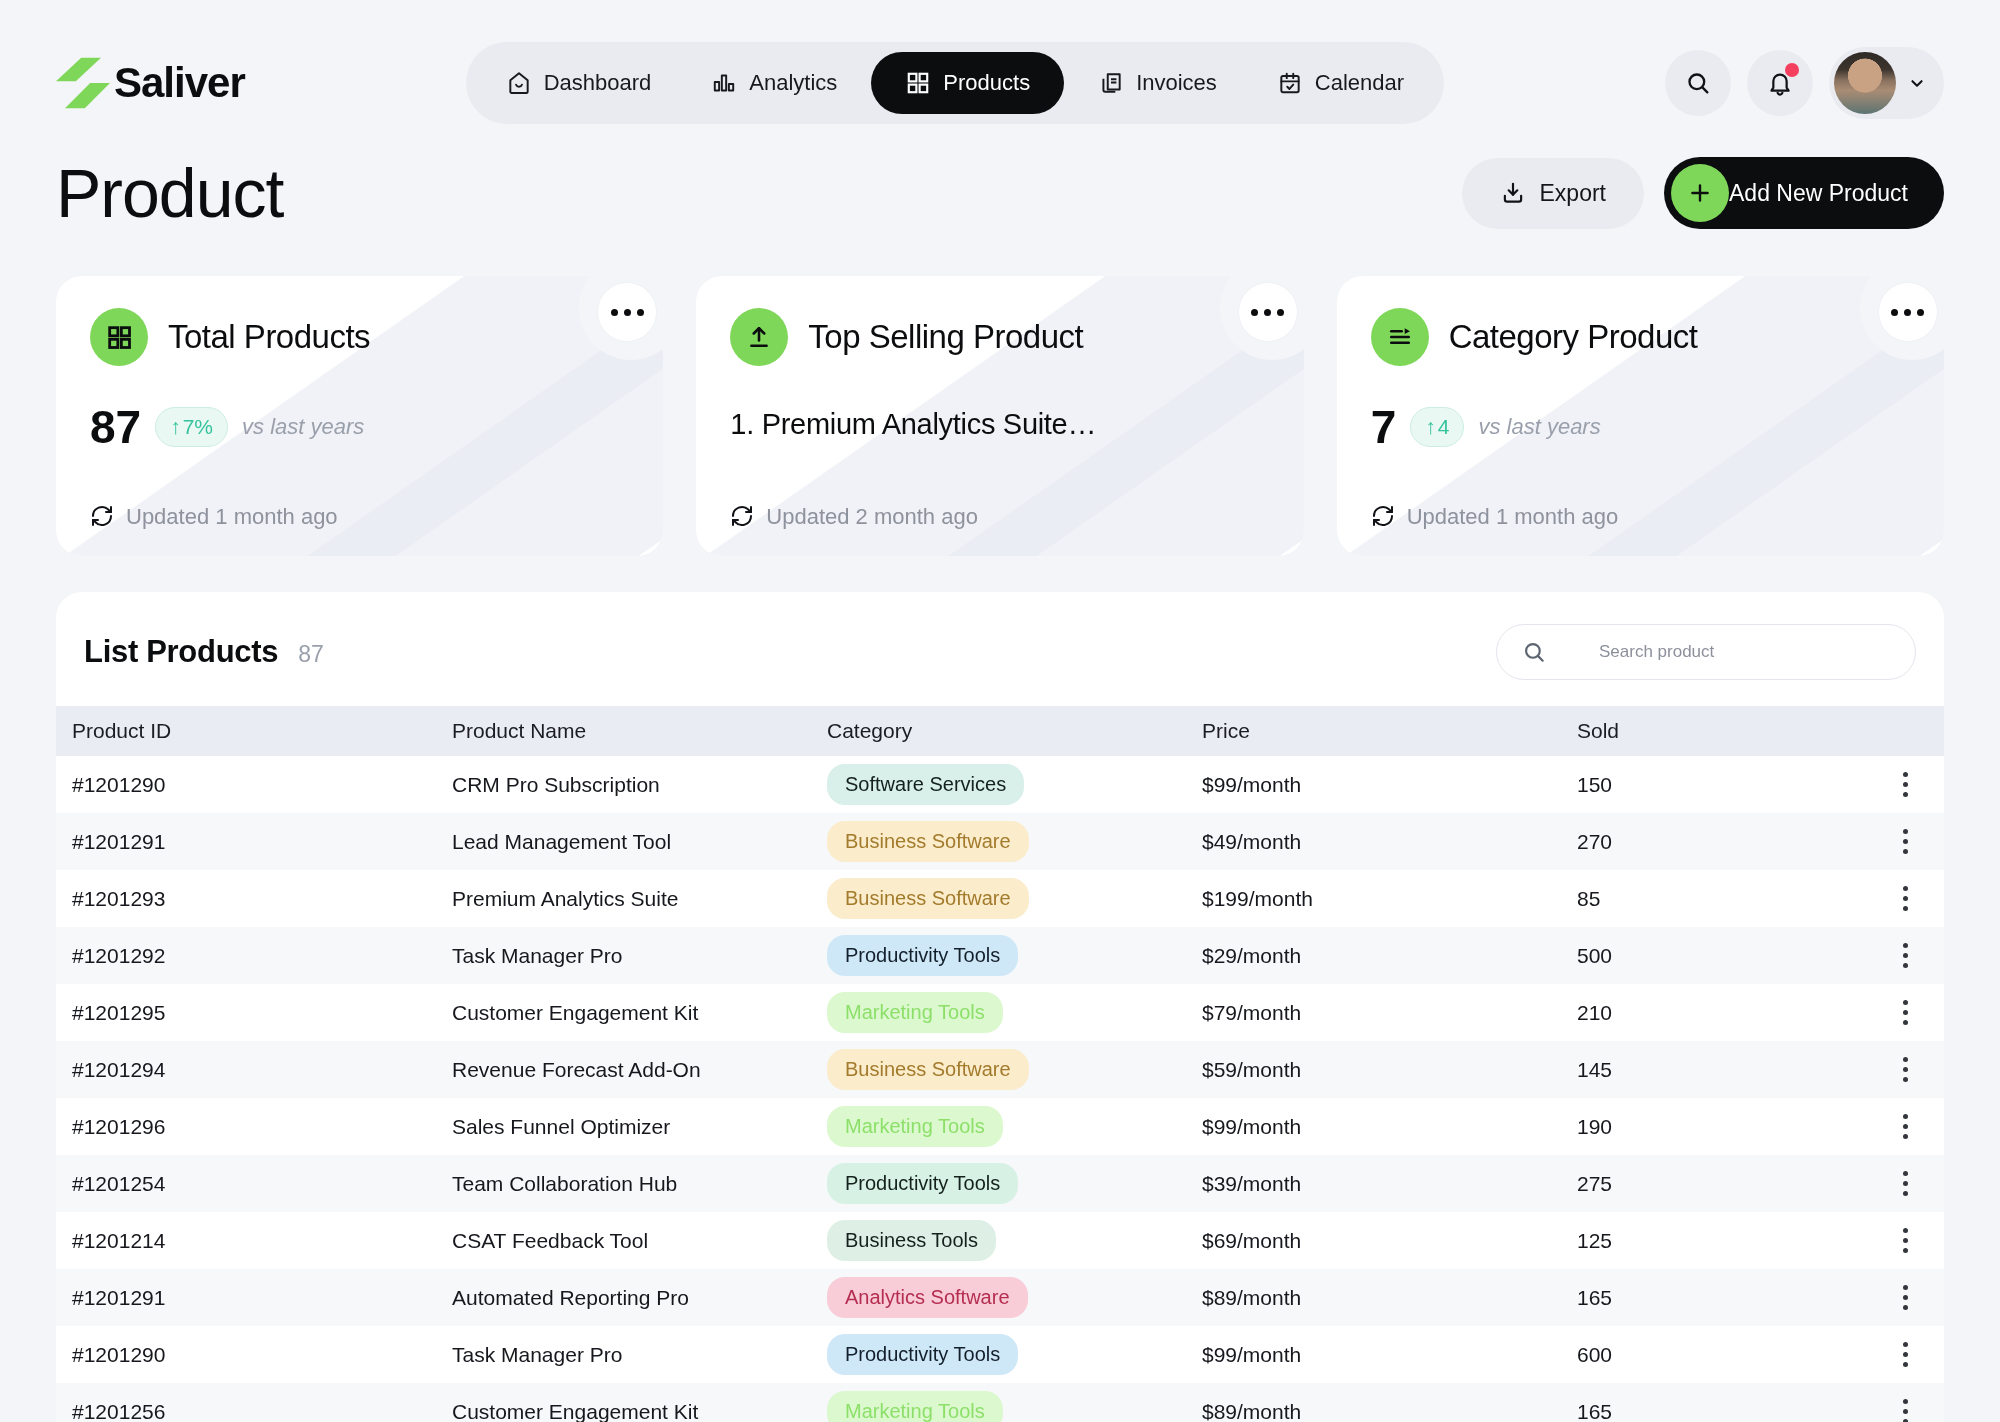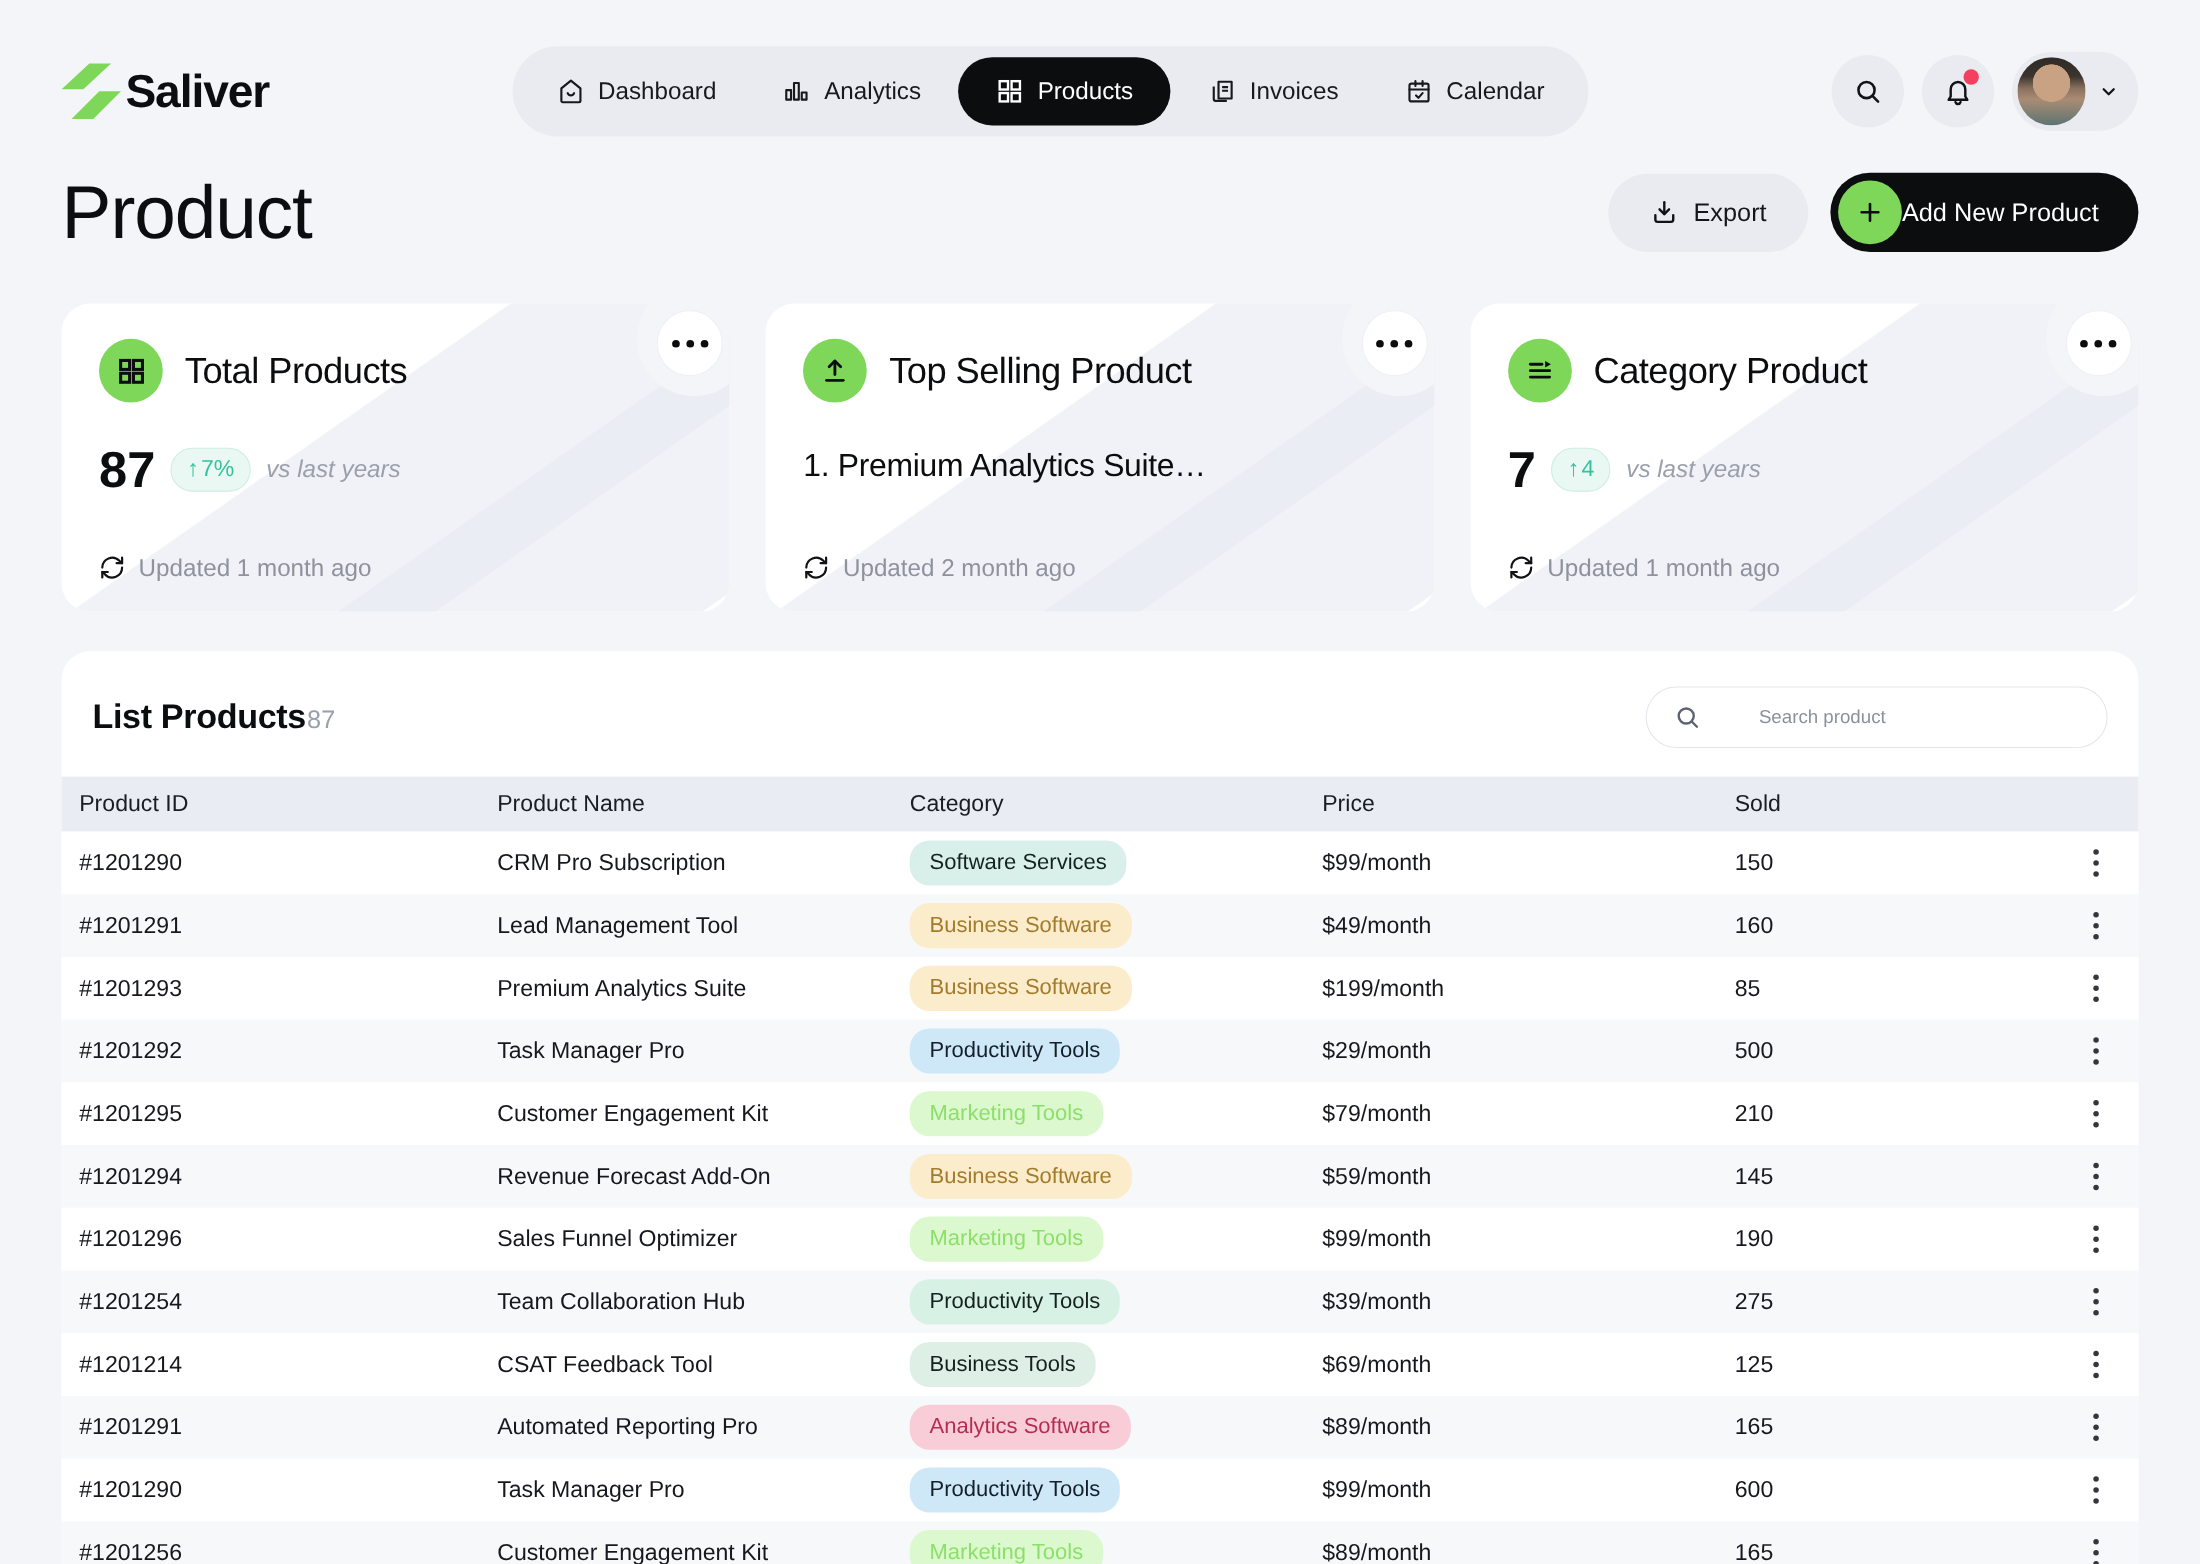--- a/index.html
+++ b/index.html
@@ -124,21 +124,21 @@
 
   
   .table-card {
     margin:36px 56px 0 56px; background:#ffffff;
     border-radius:26px 26px 0 0; padding-top:32px; flex:1;
   }
   .table-head {
     display:flex; align-items:center; justify-content:space-between;
     padding:0 28px; margin-bottom:26px;
   }
-  .table-title-wrap { display:flex; align-items:baseline; gap:1px; }
+  .table-title-wrap { display:flex; align-items:baseline; gap:20px; }
   .table-title { font-size:31px; font-weight:600; color:#0c0d0f; letter-spacing:-0.3px; }
   .table-count { font-size:23px; color:#9aa0ab; }
   .search-box {
     display:flex; align-items:center; gap:14px;
     width:420px; height:56px; background:#ffffff;
     border:1px solid #e3e6ec; border-radius:30px; padding:0 24px;
   }
   .search-box input {
     border:none; outline:none; flex:1; font-size:17px; color:#14161a;
     font-family:inherit; background:transparent;margin-left:38px;
@@ -452,21 +452,21 @@
             <i></i>
           </button>
       </span>
     </div>
 
     <div class="trow alt">
       <span>#1201291</span>
       <span>Lead Management Tool</span>
       <span><span class="pill pill-amber">Business Software</span></span>
       <span>$49/month</span>
-      <span>160</span>
+      <span>270</span>
       <span class="cell-kebab">
         <button class="kebab" aria-label="row menu">
             <i></i>
             <i></i>
             <i></i>
           </button>
       </span>
     </div>
 
     <div class="trow">

